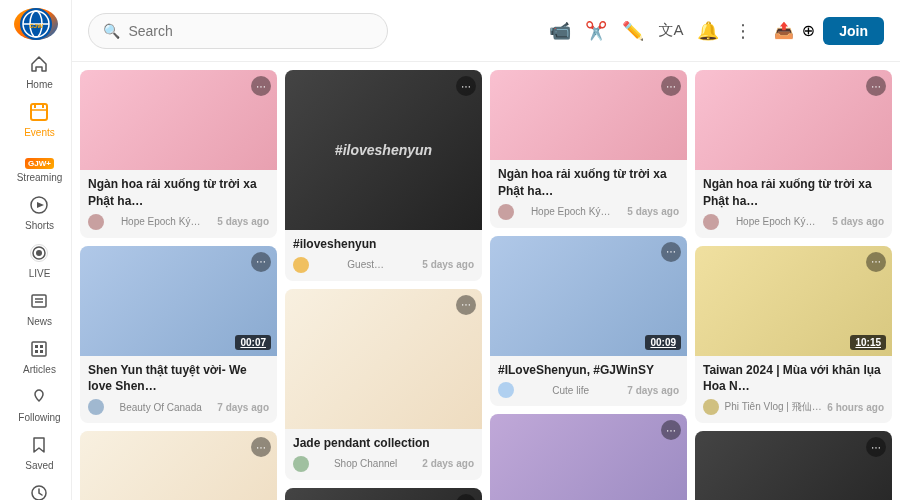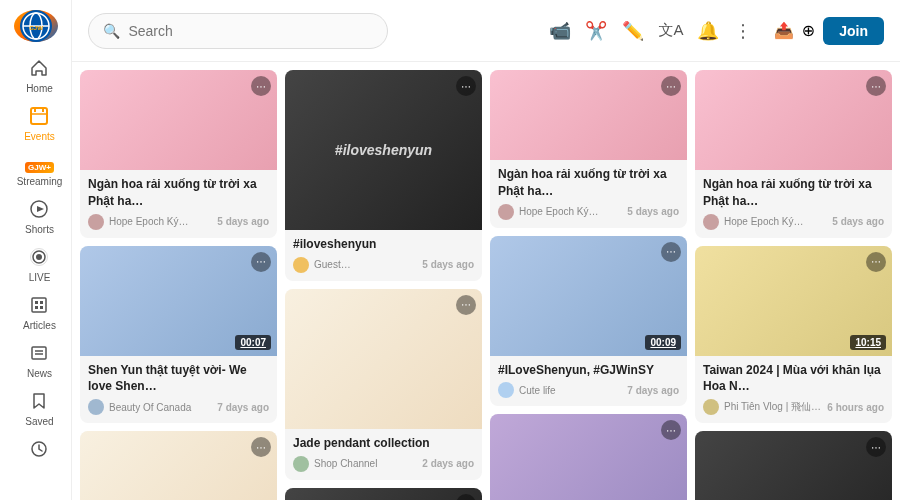--- a/index.html
+++ b/index.html
@@ -190,20 +190,21 @@
       margin-bottom: 4px;
       display: -webkit-box;
       -webkit-line-clamp: 2;
       -webkit-box-orient: vertical;
       overflow: hidden;
     }
     .card-meta {
       display: flex;
       align-items: center;
       gap: 5px;
+      text-align: center;
     }
     .card-author {
       font-size: 10px;
       color: #888;
       flex: 1;
       overflow: hidden;
       text-overflow: ellipsis;
       white-space: nowrap;
     }
     .card-time {
@@ -289,35 +290,41 @@
       <div class="sidebar-item">
         <span class="icon"><svg width="18" height="18" viewBox="0 0 18 18">
             <circle cx="9" cy="9" r="3" fill="#555"></circle>
             <circle cx="9" cy="9" r="6" fill="none" stroke="#555" stroke-width="1.5"></circle>
             <circle cx="9" cy="9" r="8.5" fill="none" stroke="#ddd" stroke-width="1"></circle>
           </svg></span>
         <span class="label">LIVE</span>
       </div>
       <div class="sidebar-item">
         <span class="icon"><svg width="18" height="18" viewBox="0 0 18 18">
+            <rect x="2" y="3" width="14" height="12" rx="1" fill="none" stroke="#555" stroke-width="1.5"></rect>
+            <line x1="5" y1="7" x2="13" y2="7" stroke="#555" stroke-width="1.5"></line>
+            <line x1="5" y1="10" x2="13" y2="10" stroke="#555" stroke-width="1.5"></line>
+          </svg></span>
+        <span class="label">News</span>
+      </div>
+      <div class="sidebar-item">
+        <span class="icon"><svg width="18" height="18" viewBox="0 0 18 18">
             <rect x="2" y="2" width="14" height="14" rx="1" fill="none" stroke="#555" stroke-width="1.5"></rect>
             <rect x="5" y="5" width="3" height="3" fill="#555"></rect>
             <rect x="10" y="5" width="3" height="3" fill="#555"></rect>
             <rect x="5" y="10" width="3" height="3" fill="#555"></rect>
             <rect x="10" y="10" width="3" height="3" fill="#555"></rect>
           </svg></span>
         <span class="label">Articles</span>
       </div>
       <div class="sidebar-item">
         <span class="icon"><svg width="18" height="18" viewBox="0 0 18 18">
-            <rect x="2" y="3" width="14" height="12" rx="1" fill="none" stroke="#555" stroke-width="1.5"></rect>
-            <line x1="5" y1="7" x2="13" y2="7" stroke="#555" stroke-width="1.5"></line>
-            <line x1="5" y1="10" x2="13" y2="10" stroke="#555" stroke-width="1.5"></line>
-          </svg></span>
-        <span class="label">News</span>
+            <path d="M9 2 C7 2 5 4 5 6 C5 9 9 13 9 13 C9 13 13 9 13 6 C13 4 11 2 9 2 Z" fill="none" stroke="#555" stroke-width="1.5"></path>
+          </svg></span>
+        <span class="label">Following</span>
       </div>
       <div class="sidebar-item">
         <span class="icon"><svg width="18" height="18" viewBox="0 0 18 18">
             <path d="M4 2 L14 2 L14 16 L9 12 L4 16 Z" fill="none" stroke="#555" stroke-width="1.5" stroke-linejoin="round"></path>
           </svg></span>
         <span class="label">Saved</span>
       </div>
       <div class="sidebar-item">
         <span class="icon"><svg width="18" height="18" viewBox="0 0 18 18">
             <circle cx="9" cy="9" r="7" fill="none" stroke="#555" stroke-width="1.5"></circle>

